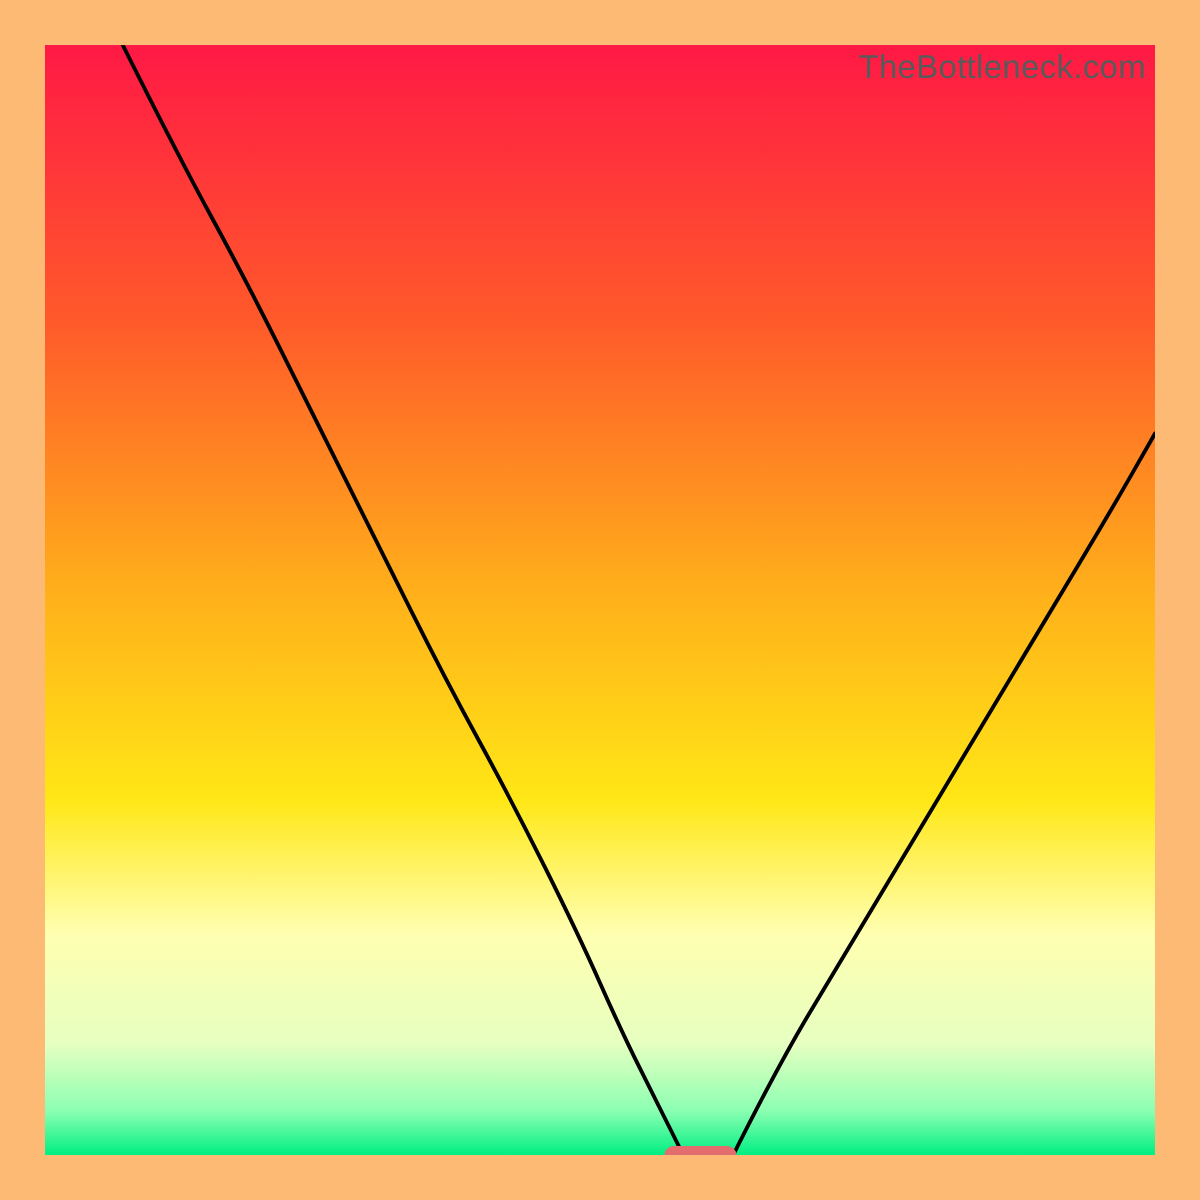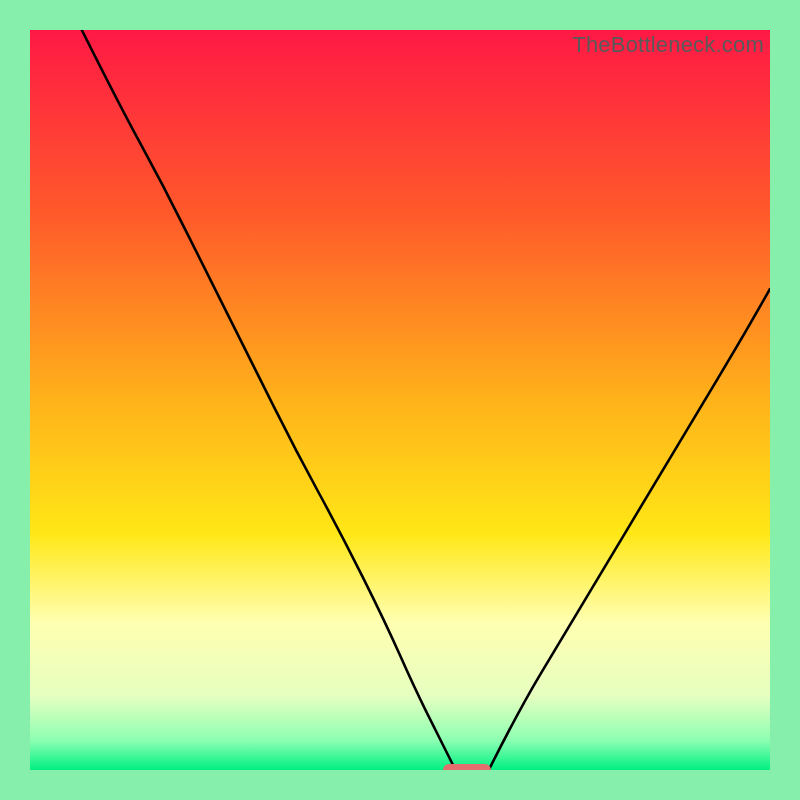--- a/index.html
+++ b/index.html
@@ -10,21 +10,21 @@
     background: #000;
     overflow: hidden;
     font-family: Arial, Helvetica, sans-serif;
   }
   .frame {
     position: absolute;
     left: 0;
     top: 0;
     width: 800px;
     height: 800px;
-    background: #86efac;
+    background: #fdba74;
   }
   .plot {
     position: absolute;
     left: 30px;
     top: 30px;
     width: 740px;
     height: 740px;
     overflow: hidden;
   }
   .gradient {

